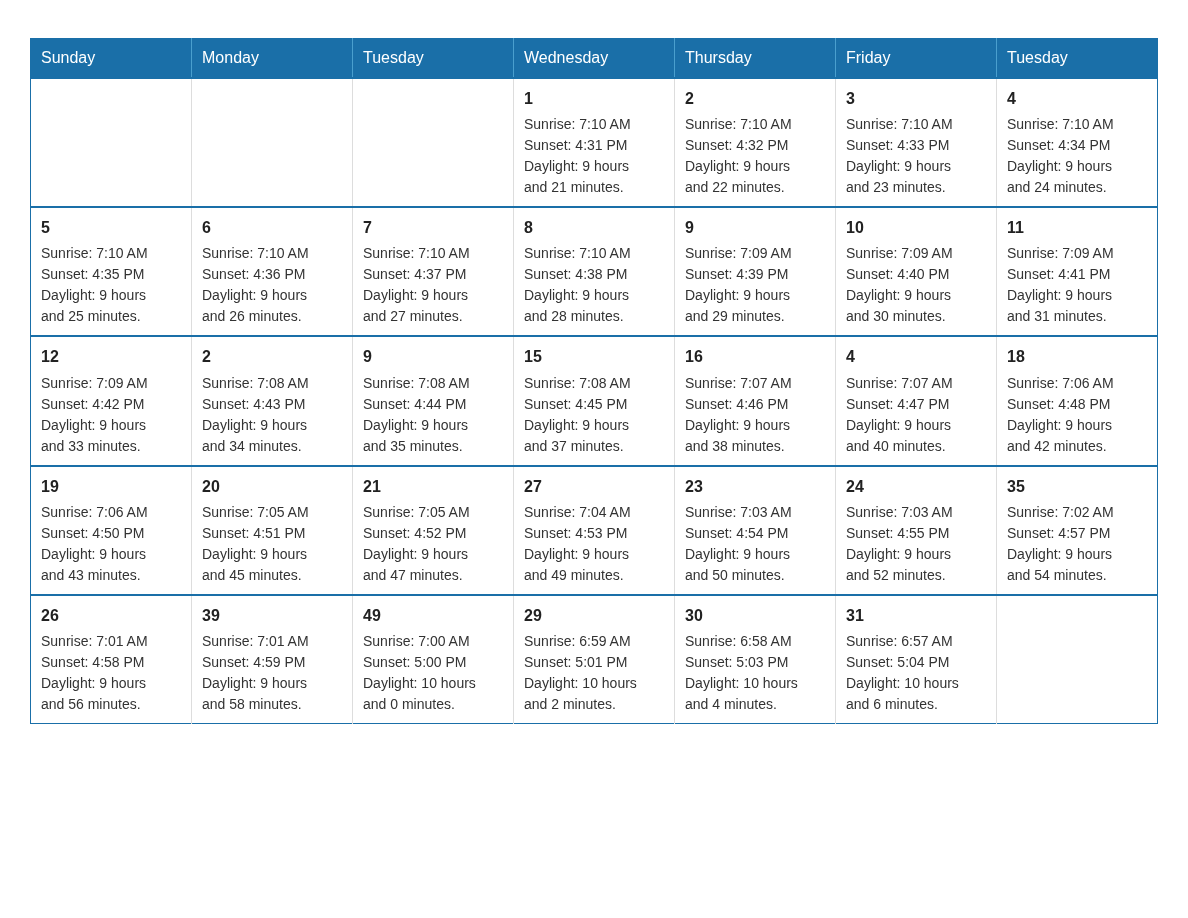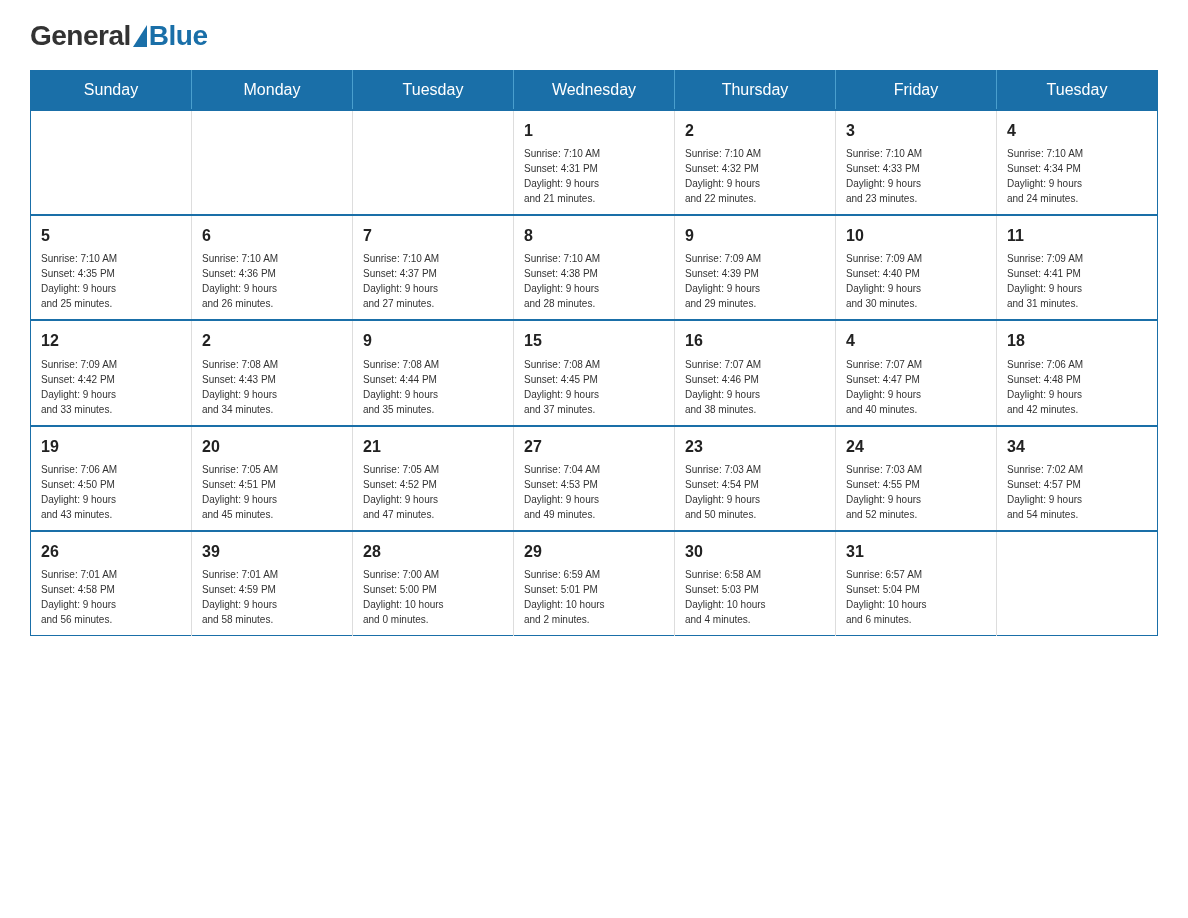--- a/index.html
+++ b/index.html
@@ -60,21 +60,21 @@
       margin-top: 4px;
     }
     .calendar {
       width: 100%;
       border-collapse: collapse;
       border: 1px solid #1a6fa8;
     }
     .calendar thead tr th {
       background-color: #1a6fa8;
       color: #fff;
-      text-align: center;
+      text-align: left;
       padding: 10px 10px;
       font-size: 16px;
       font-weight: normal;
       border-right: 1px solid #4a9fce;
     }
     .calendar thead tr th:last-child {
       border-right: none;
     }
     .calendar tbody tr {
       border-top: 2px solid #1a6fa8;
@@ -93,39 +93,32 @@
       border-right: none;
     }
     .day-number {
       font-size: 16px;
       font-weight: bold;
       color: #222;
       display: block;
       margin-bottom: 4px;
     }
     .day-info {
-      font-size: 10px;
+      font-size: 14px;
       color: #333;
       line-height: 1.5;
     }
     .empty-cell {
       background: #fff;
     }
   </style>
 </head>
 <body>
 
 <div class="header">
-  <div class="logo">
-    <div class="logo-text">
-      <span class="logo-general">General</span>
-      <span class="logo-triangle"></span>
-      <span class="logo-blue">Blue</span>
-    </div>
-  </div>
   <div class="title-section">
   </div>
 </div>
 
 <table class="calendar">
   <thead>
     <tr>
 
     <th>Sunday</th>
         <th>Monday</th>
@@ -238,35 +231,35 @@
         </td>
         <td>
           <span class="day-number">23</span>
           <div class="day-info">Sunrise: 7:03 AM<br>Sunset: 4:54 PM<br>Daylight: 9 hours<br>and 50 minutes.</div>
         </td>
         <td>
           <span class="day-number">24</span>
           <div class="day-info">Sunrise: 7:03 AM<br>Sunset: 4:55 PM<br>Daylight: 9 hours<br>and 52 minutes.</div>
         </td>
         <td>
-          <span class="day-number">34</span>
+          <span class="day-number">35</span>
           <div class="day-info">Sunrise: 7:02 AM<br>Sunset: 4:57 PM<br>Daylight: 9 hours<br>and 54 minutes.</div>
         </td>
       </tr>
       <tr>
         <td>
           <span class="day-number">26</span>
           <div class="day-info">Sunrise: 7:01 AM<br>Sunset: 4:58 PM<br>Daylight: 9 hours<br>and 56 minutes.</div>
         </td>
         <td>
           <span class="day-number">39</span>
           <div class="day-info">Sunrise: 7:01 AM<br>Sunset: 4:59 PM<br>Daylight: 9 hours<br>and 58 minutes.</div>
         </td>
         <td>
-          <span class="day-number">28</span>
+          <span class="day-number">49</span>
           <div class="day-info">Sunrise: 7:00 AM<br>Sunset: 5:00 PM<br>Daylight: 10 hours<br>and 0 minutes.</div>
         </td>
         <td>
           <span class="day-number">29</span>
           <div class="day-info">Sunrise: 6:59 AM<br>Sunset: 5:01 PM<br>Daylight: 10 hours<br>and 2 minutes.</div>
         </td>
         <td>
           <span class="day-number">30</span>
           <div class="day-info">Sunrise: 6:58 AM<br>Sunset: 5:03 PM<br>Daylight: 10 hours<br>and 4 minutes.</div>
         </td>

